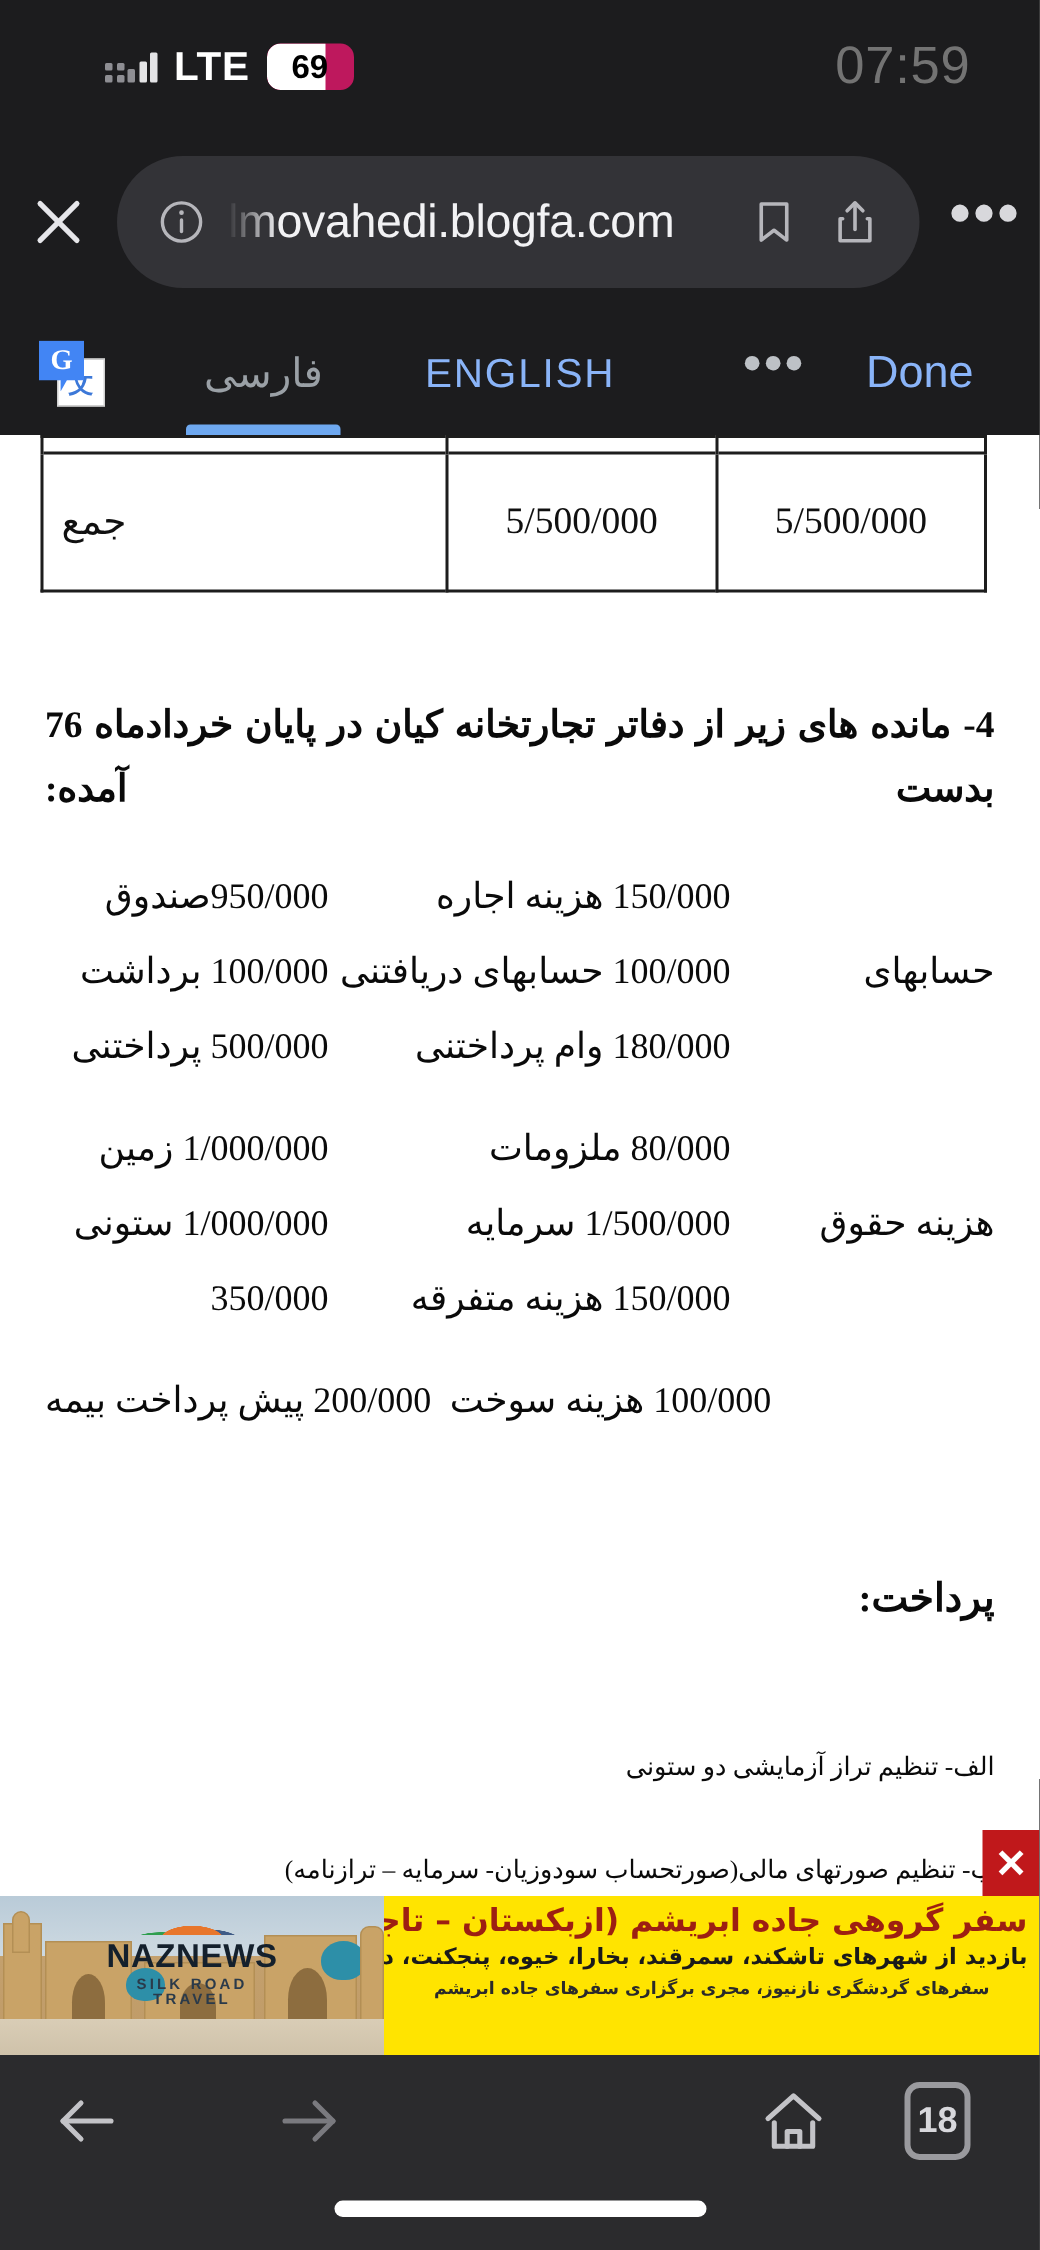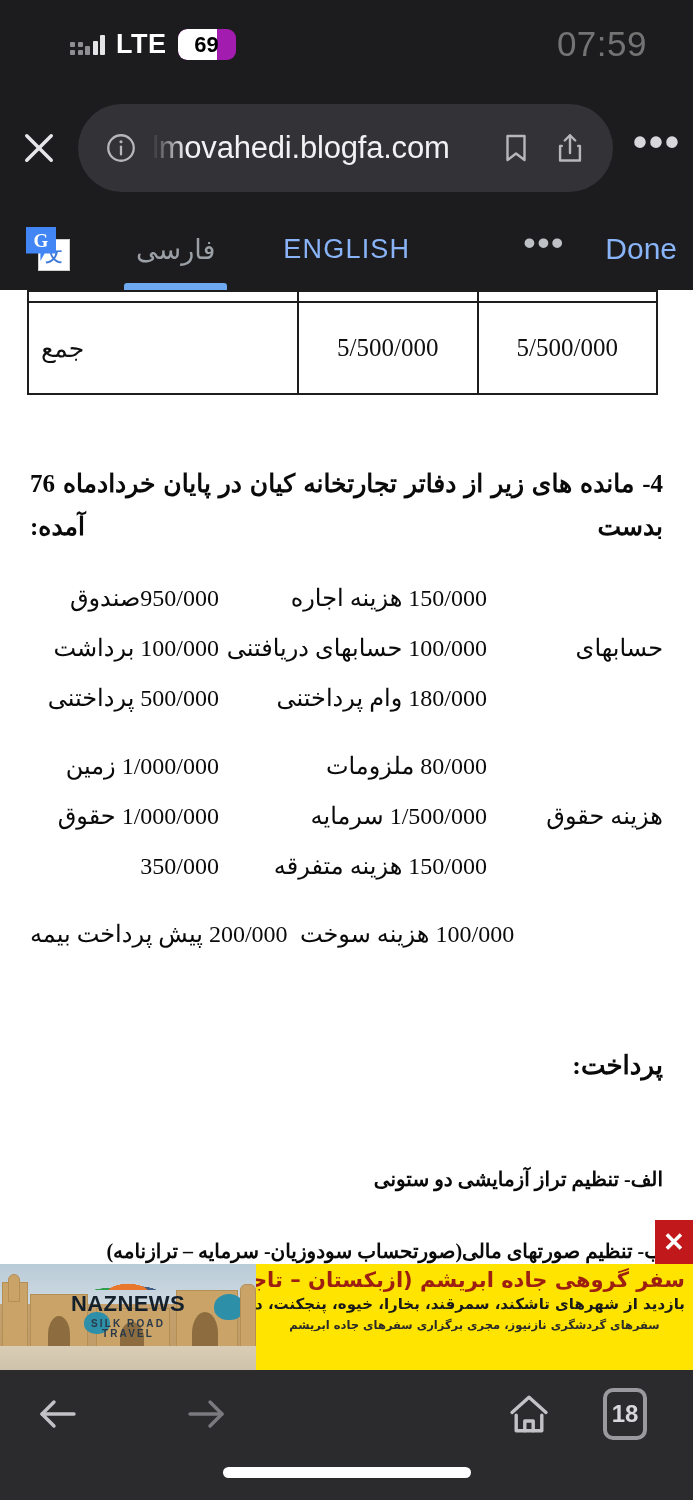--- a/index.html
+++ b/index.html
@@ -49,21 +49,21 @@
     display:flex; flex-direction:column; justify-content:flex-end;
     gap:3px; height:22px;
   }
   .signal-col span { display:block; width:5px; height:5px; background:#8e8e93; border-radius:1px; }
   .lte {
     color:#ffffff; font-size:27px; font-weight:600; letter-spacing:0.5px;
   }
   .battery {
     position:relative;
     width:58px; height:31px;
-    background:#a21caf;
+    background:#be185d;
     border-radius:9px;
     display:flex; align-items:center; justify-content:flex-start;
     overflow:hidden;
   }
   .battery .fill {
     position:absolute; left:0; top:0; bottom:0;
     width:68%;
     background:#ffffff;
     border-radius:9px 0 0 9px;
   }
@@ -167,21 +167,21 @@
   .gt-tab.fa .underline {
     position:absolute; left:8px; right:8px; bottom:0; height:7px;
     background:#6ea8f0; border-radius:3px 3px 0 0;
   }
   .gt-spacer { flex:1; }
   .gt-more {
     color:#bdc1c6; font-size:34px; font-weight:700; letter-spacing:2px;
     padding:0 22px; cursor:pointer; padding-bottom:14px;
   }
   .gt-done {
-    color:#8ab4f8; font-size:30px; padding:0 16px 0 18px; cursor:pointer;
+    color:#8ab4f8; font-size:30px; padding:0 44px 0 18px; cursor:pointer;
   }
 
   
   .page {
     position:absolute; top:290px; left:0;
     width:693px; height:1080px;
     background:#ffffff;
     overflow:hidden;
   }
 
@@ -227,21 +227,21 @@
   .lrow .c3 { flex:1; text-align:right; white-space:nowrap; }
   .num { direction:ltr; unicode-bidi:embed; display:inline-block; }
   .gap { margin-top:44px; }
 
   .doc .ask {
     margin-top:104px;
     font-size:26px; font-weight:700; text-align:right;
   }
   .doc .item {
     margin-top:86px;
-    font-size:20px; text-align:right;font-weight:bold;
+    font-size:17px; text-align:right;
   }
   .doc .item.b { margin-top:48px; }
 
   
   .ad {
     position:absolute; left:0; bottom:0;
     width:693px; height:150px;
   }
   .ad-close {
     position:absolute; top:0; right:0;
@@ -478,21 +478,21 @@
 
         <div class="lrow gap">
           <span class="c1"></span>
           <span class="c2"><span class="num">80/000</span>&nbsp;<span>ملزومات</span></span>
           <span class="c3"><span class="num">1/000/000</span>&nbsp;<span>زمین</span></span>
         </div>
 
         <div class="lrow">
           <span class="c1">هزینه حقوق</span>
           <span class="c2"><span class="num">1/500/000</span>&nbsp;<span>سرمایه</span></span>
-          <span class="c3"><span class="num">1/000/000</span>&nbsp;<span>حقوق</span></span>
+          <span class="c3"><span class="num">1/000/000</span>&nbsp;<span>ستونی</span></span>
         </div>
 
         <div class="lrow">
           <span class="c1"></span>
           <span class="c2"><span class="num">150/000</span>&nbsp;<span>هزینه متفرقه</span></span>
           <span class="c3"><span class="num">350/000</span><span></span></span>
         </div>
 
         <div class="lrow gap">
           <span class="c1"></span>

